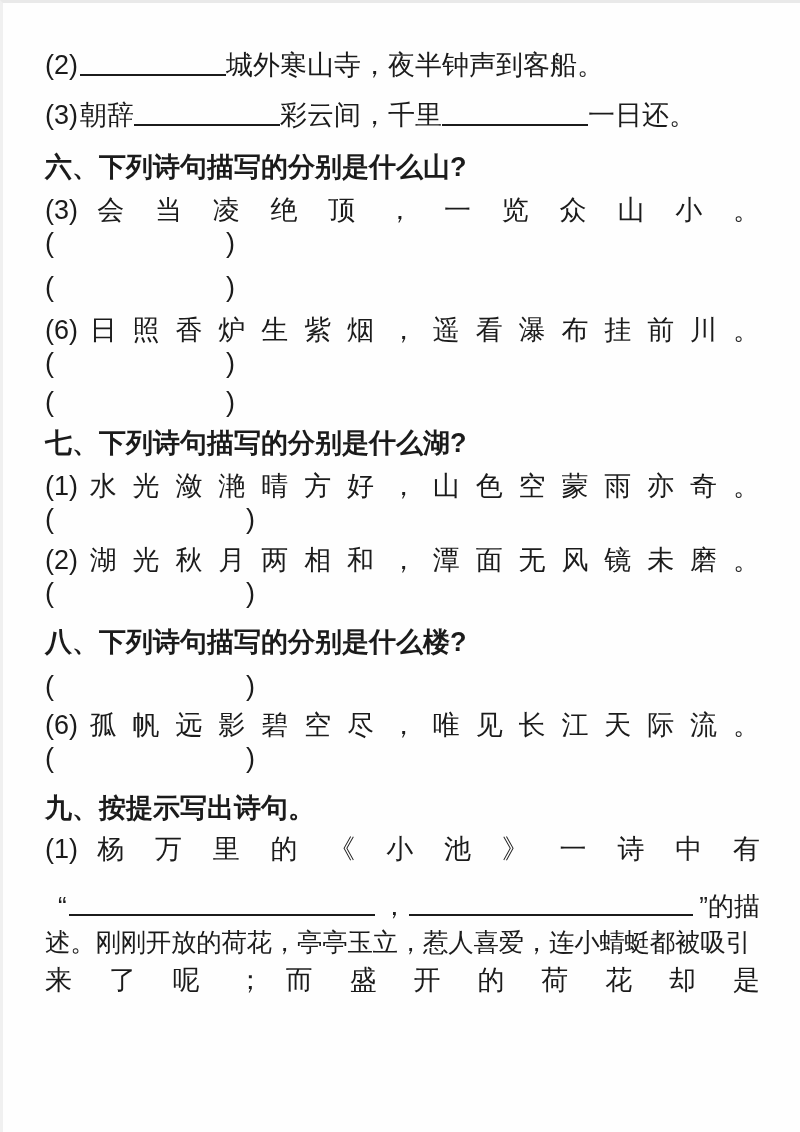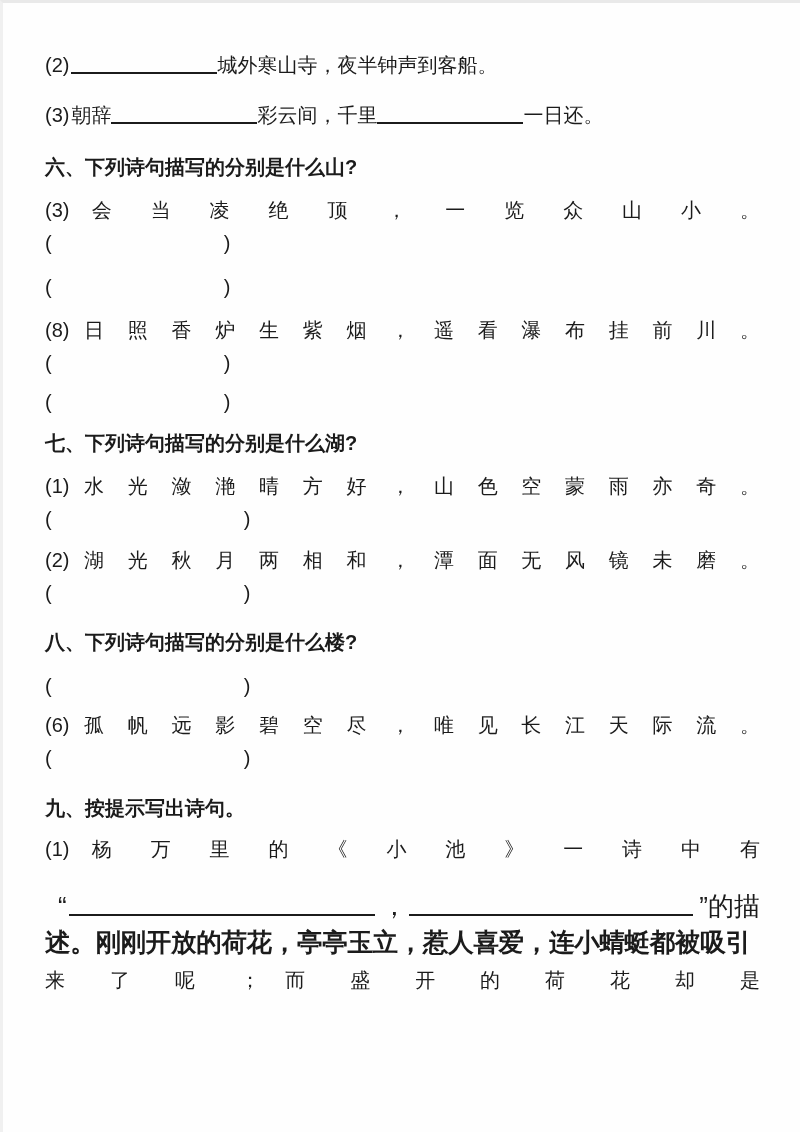--- a/index.html
+++ b/index.html
@@ -5,41 +5,41 @@
   html,body{margin:0;padding:0;background:#ffffff;}
   .page{
     width:800px;height:1132px;box-sizing:border-box;
     padding:46px 40px 0 42px;
     background:#fefefe;
     border-top:3px solid #e9e9e9;border-left:3px solid #f0f0f0;
     font-family:"Liberation Sans", sans-serif;
     color:#1b1b1b;
     overflow:hidden;position:relative;
   }
-  .l{font-size:20px;line-height:33px;height:33px;white-space:nowrap;overflow:visible;}
+  .l{font-size:27px;line-height:33px;height:33px;white-space:nowrap;overflow:visible;}
   .hdr{font-weight:700;}
   .spread{
     white-space:normal;word-break:keep-all;
     text-align:justify;text-align-last:justify;
     text-justify:inter-character;
   }
   .tight{font-size:25.5px;letter-spacing:-0.3px;}
   .num{margin-right:2px;}
   .blank{
     display:inline-block;width:146px;height:1px;
     border-bottom:2.5px solid #1b1b1b;vertical-align:-2px;
   }
   .pgap{display:inline-block;width:172px;}
   .pgap-w{display:inline-block;width:192px;}
   .quoteRow{display:flex;align-items:flex-end;padding-left:13px;height:38px;}
   .quoteRow .ch{font-size:26px;line-height:32px;}
   .qblank{border-bottom:2.5px solid #1b1b1b;height:1px;margin:0 6px 6px 2px;}
   .q1{flex:1.08;}
   .q2{flex:1;}
-  .mb2{margin-bottom:18px;}.mb4{margin-bottom:4px;}.mb5{margin-bottom:5px;font-weight:bold;}
+  .mb2{margin-bottom:18px;}.mb4{margin-bottom:4px;}.mb5{margin-bottom:5px;}
   .mb6{margin-bottom:6px;}.mb8{margin-bottom:8px;}.mb10{margin-bottom:10px;}
   .mb11{margin-bottom:11px;}.mb16{margin-bottom:16px;}.mb17{margin-bottom:17px;}
   .mb19{margin-bottom:19px;}
 </style>
 </head>
 <body>
 
 <div class="page">
 
   <div class="l mb17">
@@ -53,21 +53,21 @@
 
   <div class="l spread">(3) 会 当 凌 绝 顶 ， 一 览 众 山 小 。</div>
   <div class="l mb11">
     <span>(</span><span class="pgap"></span><span>)</span>
   </div>
 
   <div class="l mb10">
     <span>(</span><span class="pgap"></span><span>)</span>
   </div>
 
-  <div class="l spread">(8) 日 照 香 炉 生 紫 烟 ， 遥 看 瀑 布 挂 前 川 。</div>
+  <div class="l spread">(6) 日 照 香 炉 生 紫 烟 ， 遥 看 瀑 布 挂 前 川 。</div>
   <div class="l mb6">
     <span>(</span><span class="pgap"></span><span>)</span>
   </div>
 
   <div class="l mb8">
     <span>(</span><span class="pgap"></span><span>)</span>
   </div>
 
   <div class="l hdr mb10">七、下列诗句描写的分别是什么湖?</div>
 

